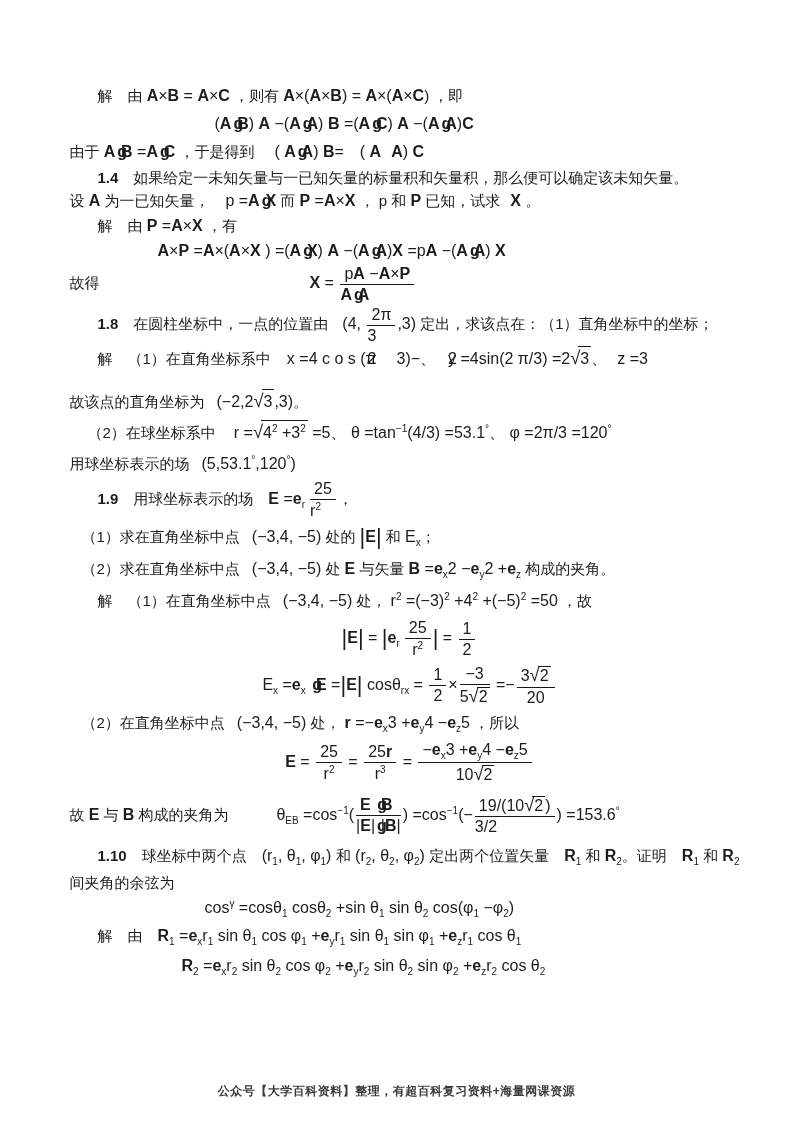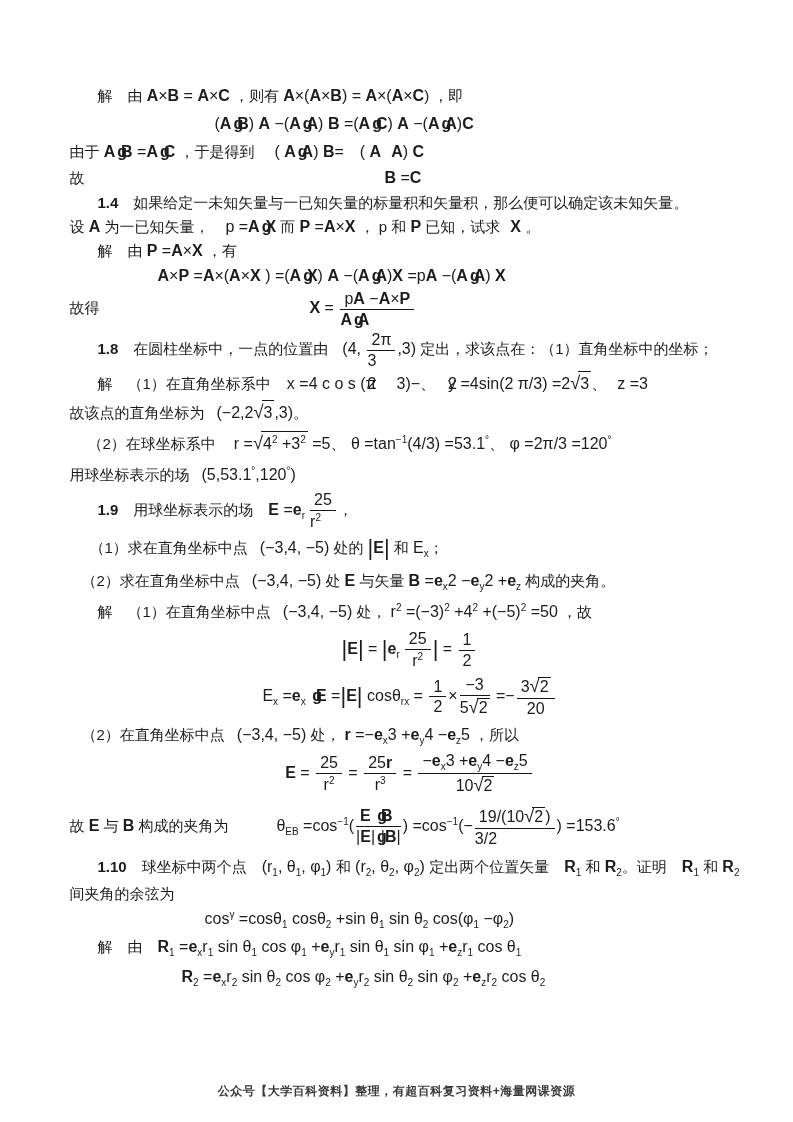--- a/index.html
+++ b/index.html
@@ -32,33 +32,32 @@
           font-size:12px;font-weight:700;color:#3b3b3b;letter-spacing:0.5px;}
 </style>
 </head>
 <body>
 
 <div class="page">
   <div id="content" class="content">
       <div class="ln" style="margin-left: 28px;"><span>解　由 </span><span class="s-b">A</span><span class="s-m">×</span><span class="s-b">B</span><span class="s-m"> = </span><span class="s-b">A</span><span class="s-m">×</span><span class="s-b">C</span><span> ，则有 </span><span class="s-b">A</span><span class="s-m">×(</span><span class="s-b">A</span><span class="s-m">×</span><span class="s-b">B</span><span class="s-m">) = </span><span class="s-b">A</span><span class="s-m">×(</span><span class="s-b">A</span><span class="s-m">×</span><span class="s-b">C</span><span>) ，即</span></div>
       <div class="ln" style="margin-left: 145px; margin-top: 5px;"><span class="s-m">(</span><span class="s-b">A</span><span class="s-g">g</span><span class="s-b s-tk">B</span><span class="s-m">) </span><span class="s-b">A</span><span class="s-m"> −(</span><span class="s-b">A</span><span class="s-g">g</span><span class="s-b s-tk">A</span><span class="s-m">) </span><span class="s-b">B</span><span class="s-m"> =(</span><span class="s-b">A</span><span class="s-g">g</span><span class="s-b s-tk">C</span><span class="s-m">) </span><span class="s-b">A</span><span class="s-m"> −(</span><span class="s-b">A</span><span class="s-g">g</span><span class="s-b s-tk">A</span><span class="s-m">)</span><span class="s-b">C</span></div>
       <div class="ln" style="margin-top: 5px;"><span>由于 </span><span class="s-b">A</span><span class="s-g">g</span><span class="s-b s-tk">B</span><span class="s-m"> =</span><span class="s-b">A</span><span class="s-g">g</span><span class="s-b s-tk">C</span><span> ，于是得到</span><span class="gapseg" style="width: 20px;"></span><span class="s-m">( </span><span class="s-b">A</span><span class="s-g">g</span><span class="s-b s-tk">A</span><span class="s-m">) </span><span class="s-b">B</span><span class="s-m">=</span><span class="gapseg" style="width: 16px;"></span><span class="s-m">( </span><span class="s-b">A</span><span class="gapseg" style="width: 10px;"></span><span class="s-b">A</span><span class="s-m">) </span><span class="s-b">C</span></div>
-      <div class="ln" style="margin-top: 2px;"><span>故</span><span class="gapseg" style="width: 300px;"></span><span class="s-b">B</span><span class="s-m"> =</span><span class="s-b">C</span></div>
       <div class="ln" style="margin-left: 28px; margin-top: 3px;"><span class="s-hn">1.4</span><span>　如果给定一未知矢量与一已知矢量的标量积和矢量积，那么便可以确定该未知矢量。</span></div>
       <div class="ln" style="margin-top: 1px;"><span>设 </span><span class="s-b">A</span><span> 为一已知矢量，</span><span class="gapseg" style="width: 16px;"></span><span class="s-m">p =</span><span class="s-b">A</span><span class="s-g">g</span><span class="s-b s-tk">X</span><span> 而 </span><span class="s-b">P</span><span class="s-m"> =</span><span class="s-b">A</span><span class="s-m">×</span><span class="s-b">X</span><span> ， p 和 </span><span class="s-b">P</span><span> 已知，试求</span><span class="gapseg" style="width: 10px;"></span><span class="s-b">X</span><span> 。</span></div>
       <div class="ln" style="margin-left: 28px; margin-top: 1px;"><span>解　由 </span><span class="s-b">P</span><span class="s-m"> =</span><span class="s-b">A</span><span class="s-m">×</span><span class="s-b">X</span><span> ，有</span></div>
       <div class="ln" style="margin-left: 88px; margin-top: 2px;"><span class="s-b">A</span><span class="s-m">×</span><span class="s-b">P</span><span class="s-m"> =</span><span class="s-b">A</span><span class="s-m">×(</span><span class="s-b">A</span><span class="s-m">×</span><span class="s-b">X</span><span class="s-m"> ) =(</span><span class="s-b">A</span><span class="s-g">g</span><span class="s-b s-tk">X</span><span class="s-m">) </span><span class="s-b">A</span><span class="s-m"> −(</span><span class="s-b">A</span><span class="s-g">g</span><span class="s-b s-tk">A</span><span class="s-m">)</span><span class="s-b">X</span><span class="s-m"> =p</span><span class="s-b">A</span><span class="s-m"> −(</span><span class="s-b">A</span><span class="s-g">g</span><span class="s-b s-tk">A</span><span class="s-m">) </span><span class="s-b">X</span></div>
       <div class="ln" style="margin-top: 3px;"><span>故得</span><span class="gapseg" style="width: 210px;"></span><span class="s-b">X</span><span class="s-m"> = </span><span class="frac"><span class="fn"><span class="s-m">p</span><span class="s-b">A</span><span class="s-m"> −</span><span class="s-b">A</span><span class="s-m">×</span><span class="s-b">P</span></span><span class="fd"><span class="s-b">A</span><span class="s-g">g</span><span class="s-b s-tk">A</span></span></span></div>
       <div class="ln" style="margin-left: 28px; margin-top: 2px;"><span class="s-hn">1.8</span><span>　在圆柱坐标中，一点的位置由</span><span class="gapseg" style="width: 14px;"></span><span class="s-m">(4, </span><span class="frac"><span class="fn"><span>2π</span></span><span class="fd"><span>3</span></span></span><span class="s-m">,3)</span><span> 定出，求该点在：（1）直角坐标中的坐标；</span></div>
       <div class="ln" style="margin-left: 28px;"><span>解　（1）在直角坐标系中</span><span class="gapseg" style="width: 16px;"></span><span class="s-m">x =4 c o s (</span><span class="ovl"><span>π</span><span class="ov2">2</span></span><span class="gapseg" style="width: 20px;"></span><span class="s-m">3)−、</span><span class="gapseg" style="width: 12px;"></span><span class="ovl"><span>2</span><span class="ov2">y</span></span><span class="s-m"> =4sin(2 π/3) =2</span><span class="sq"><span class="rad">√</span><span class="sqb"><span>3</span></span></span><span class="s-m">、</span><span class="gapseg" style="width: 10px;"></span><span class="s-m">z =3</span></div>
-      <div class="ln" style="margin-top: 3px;"><span>故该点的直角坐标为</span><span class="gapseg" style="width: 12px;"></span><span class="s-m">(−2,2</span><span class="sq"><span class="rad">√</span><span class="sqb"><span>3</span></span></span><span class="s-m">,3)</span><span>。</span></div>
+      <div class="ln" style="margin-top: 17px;"><span>故该点的直角坐标为</span><span class="gapseg" style="width: 12px;"></span><span class="s-m">(−2,2</span><span class="sq"><span class="rad">√</span><span class="sqb"><span>3</span></span></span><span class="s-m">,3)</span><span>。</span></div>
       <div class="ln" style="margin-left: 18px; margin-top: 4px;"><span>（2）在球坐标系中</span><span class="gapseg" style="width: 18px;"></span><span class="s-m">r =</span><span class="sq"><span class="rad">√</span><span class="sqb"><span class="s-m">4</span><span class="s-sup">2</span><span class="s-m"> +3</span><span class="s-sup">2</span></span></span><span class="s-m"> =5、 </span><span class="s-m">θ =tan</span><span class="s-sup">−1</span><span class="s-m">(4/3) =53.1</span><span class="s-sup">°</span><span class="s-m">、 </span><span class="s-m">φ =2π/3 =120</span><span class="s-sup">°</span></div>
       <div class="ln" style="margin-top: 6px;"><span>用球坐标表示的场</span><span class="gapseg" style="width: 12px;"></span><span class="s-m">(5,53.1</span><span class="s-sup">°</span><span class="s-m">,120</span><span class="s-sup">°</span><span class="s-m">)</span></div>
       <div class="ln" style="margin-left: 28px; margin-top: 5px;"><span class="s-hn">1.9</span><span>　用球坐标表示的场　</span><span class="s-b">E</span><span class="s-m"> =</span><span class="s-b">e</span><span class="s-sub">r</span><span class="gapseg" style="width: 3px;"></span><span class="frac"><span class="fn"><span>25</span></span><span class="fd"><span>r</span><span class="s-sup">2</span></span></span><span>，</span></div>
-      <div class="ln" style="margin-left: 20px; margin-top: 2px;"><span>（1）求在直角坐标中点</span><span class="gapseg" style="width: 12px;"></span><span class="s-m">(−3,4, −5)</span><span> 处的 </span><span class="s-vb">|</span><span class="s-b">E</span><span class="s-vb">|</span><span> 和 </span><span class="s-m">E</span><span class="s-sub">x</span><span>；</span></div>
+      <div class="ln" style="margin-left: 12px; margin-top: 2px;"><span>（1）求在直角坐标中点</span><span class="gapseg" style="width: 12px;"></span><span class="s-m">(−3,4, −5)</span><span> 处的 </span><span class="s-vb">|</span><span class="s-b">E</span><span class="s-vb">|</span><span> 和 </span><span class="s-m">E</span><span class="s-sub">x</span><span>；</span></div>
       <div class="ln" style="margin-left: 12px; margin-top: 4px;"><span>（2）求在直角坐标中点</span><span class="gapseg" style="width: 12px;"></span><span class="s-m">(−3,4, −5)</span><span> 处 </span><span class="s-b">E</span><span> 与矢量 </span><span class="s-b">B</span><span class="s-m"> =</span><span class="s-b">e</span><span class="s-sub">x</span><span class="s-m">2 −</span><span class="s-b">e</span><span class="s-sub">y</span><span class="s-m">2 +</span><span class="s-b">e</span><span class="s-sub">z</span><span> 构成的夹角。</span></div>
       <div class="ln" style="margin-left: 28px; margin-top: 6px;"><span>解　（1）在直角坐标中点</span><span class="gapseg" style="width: 12px;"></span><span class="s-m">(−3,4, −5)</span><span> 处， </span><span class="s-m">r</span><span class="s-sup">2</span><span class="s-m"> =(−3)</span><span class="s-sup">2</span><span class="s-m"> +4</span><span class="s-sup">2</span><span class="s-m"> +(−5)</span><span class="s-sup">2</span><span class="s-m"> =50</span><span> ，故</span></div>
       <div class="ln center" style="margin-top: 7px;"><span class="s-vb">|</span><span class="s-b">E</span><span class="s-vb">|</span><span class="s-m"> = </span><span class="s-vb">|</span><span class="s-b">e</span><span class="s-sub">r</span><span class="gapseg" style="width: 3px;"></span><span class="frac"><span class="fn"><span>25</span></span><span class="fd"><span>r</span><span class="s-sup">2</span></span></span><span class="s-vb">|</span><span class="s-m"> = </span><span class="frac"><span class="fn"><span>1</span></span><span class="fd"><span>2</span></span></span></div>
       <div class="ln center" style="margin-top: 6px;"><span class="s-m">E</span><span class="s-sub">x</span><span class="s-m"> =</span><span class="s-b">e</span><span class="s-sub">x</span><span class="s-g"> g</span><span class="s-b s-tk">E</span><span class="s-m"> =</span><span class="s-vb">|</span><span class="s-b">E</span><span class="s-vb">|</span><span class="s-m"> cosθ</span><span class="s-sub">rx</span><span class="s-m"> = </span><span class="frac"><span class="fn"><span>1</span></span><span class="fd"><span>2</span></span></span><span class="s-m">×</span><span class="frac"><span class="fn"><span>−3</span></span><span class="fd"><span>5</span><span class="sq"><span class="rad">√</span><span class="sqb"><span>2</span></span></span></span></span><span class="s-m"> =−</span><span class="frac"><span class="fn"><span>3</span><span class="sq"><span class="rad">√</span><span class="sqb"><span>2</span></span></span></span><span class="fd"><span>20</span></span></span></div>
       <div class="ln" style="margin-left: 12px; margin-top: 5px;"><span>（2）在直角坐标中点</span><span class="gapseg" style="width: 12px;"></span><span class="s-m">(−3,4, −5)</span><span> 处， </span><span class="s-b">r</span><span class="s-m"> =−</span><span class="s-b">e</span><span class="s-sub">x</span><span class="s-m">3 +</span><span class="s-b">e</span><span class="s-sub">y</span><span class="s-m">4 −</span><span class="s-b">e</span><span class="s-sub">z</span><span class="s-m">5</span><span> ，所以</span></div>
       <div class="ln center" style="margin-top: 4px;"><span class="s-b">E</span><span class="s-m"> = </span><span class="frac"><span class="fn"><span>25</span></span><span class="fd"><span>r</span><span class="s-sup">2</span></span></span><span class="s-m"> = </span><span class="frac"><span class="fn"><span>25</span><span class="s-b">r</span></span><span class="fd"><span>r</span><span class="s-sup">3</span></span></span><span class="s-m"> = </span><span class="frac"><span class="fn"><span class="s-m">−</span><span class="s-b">e</span><span class="s-sub">x</span><span class="s-m">3 +</span><span class="s-b">e</span><span class="s-sub">y</span><span class="s-m">4 −</span><span class="s-b">e</span><span class="s-sub">z</span><span class="s-m">5</span></span><span class="fd"><span>10</span><span class="sq"><span class="rad">√</span><span class="sqb"><span>2</span></span></span></span></span></div>
       <div class="ln" style="margin-top: 10px;"><span>故 </span><span class="s-b">E</span><span> 与 </span><span class="s-b">B</span><span> 构成的夹角为</span><span class="gapseg" style="width: 48px;"></span><span class="s-m">θ</span><span class="s-sub">EB</span><span class="s-m"> =cos</span><span class="s-sup">−1</span><span class="s-m">(</span><span class="frac"><span class="fn"><span class="s-b">E</span><span class="s-g"> g</span><span class="s-b s-tk">B</span></span><span class="fd"><span class="s-m">|</span><span class="s-b">E</span><span class="s-m">|</span><span class="s-g">g</span><span class="s-m s-tk">|</span><span class="s-b">B</span><span class="s-m">|</span></span></span><span class="s-m">) =cos</span><span class="s-sup">−1</span><span class="s-m">(−</span><span class="frac"><span class="fn"><span class="s-m">19</span><span class="s-m">/</span><span class="s-m">(10</span><span class="sq"><span class="rad">√</span><span class="sqb"><span>2</span></span></span><span class="s-m">)</span></span><span class="fd"><span>3/2</span></span></span><span class="s-m">) =153.6</span><span class="s-sup">°</span></div>
       <div class="ln" style="margin-left: 28px; margin-top: 8px;"><span class="s-hn">1.10</span><span>　球坐标中两个点　</span><span class="s-m">(r</span><span class="s-sub">1</span><span class="s-m">, θ</span><span class="s-sub">1</span><span class="s-m">, φ</span><span class="s-sub">1</span><span class="s-m">) </span><span>和 </span><span class="s-m">(r</span><span class="s-sub">2</span><span class="s-m">, θ</span><span class="s-sub">2</span><span class="s-m">, φ</span><span class="s-sub">2</span><span class="s-m">) </span><span>定出两个位置矢量　</span><span class="s-b">R</span><span class="s-sub">1</span><span> 和 </span><span class="s-b">R</span><span class="s-sub">2</span><span>。证明　</span><span class="s-b">R</span><span class="s-sub">1</span><span> 和 </span><span class="s-b">R</span><span class="s-sub">2</span></div>
       <div class="ln" style="margin-top: 2px;"><span>间夹角的余弦为</span></div>
       <div class="ln" style="margin-left: 135px; margin-top: 2px;"><span class="s-m">cos</span><span class="s-sup">γ</span><span class="s-m"> =cosθ</span><span class="s-sub">1</span><span class="s-m"> cosθ</span><span class="s-sub">2</span><span class="s-m"> +sin θ</span><span class="s-sub">1</span><span class="s-m"> sin θ</span><span class="s-sub">2</span><span class="s-m"> cos(φ</span><span class="s-sub">1</span><span class="s-m"> −φ</span><span class="s-sub">2</span><span class="s-m">)</span></div>

